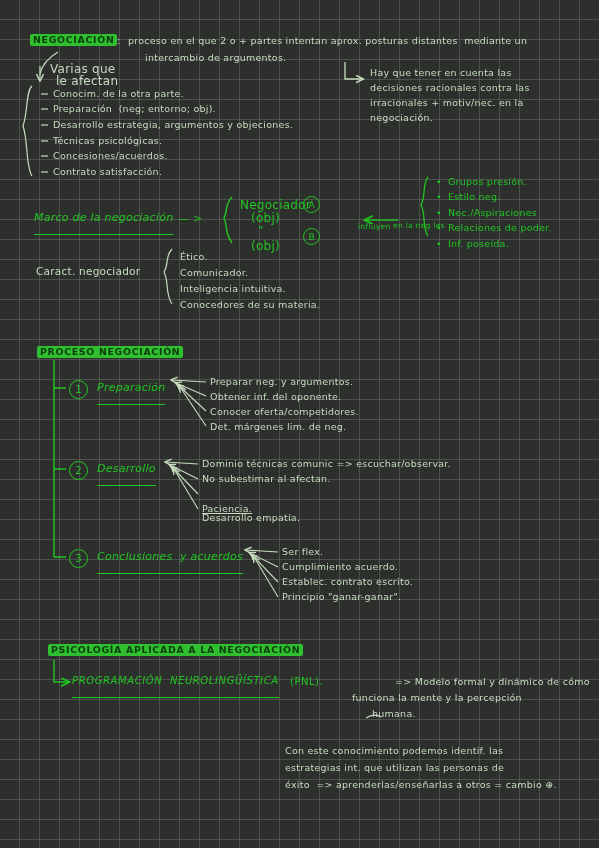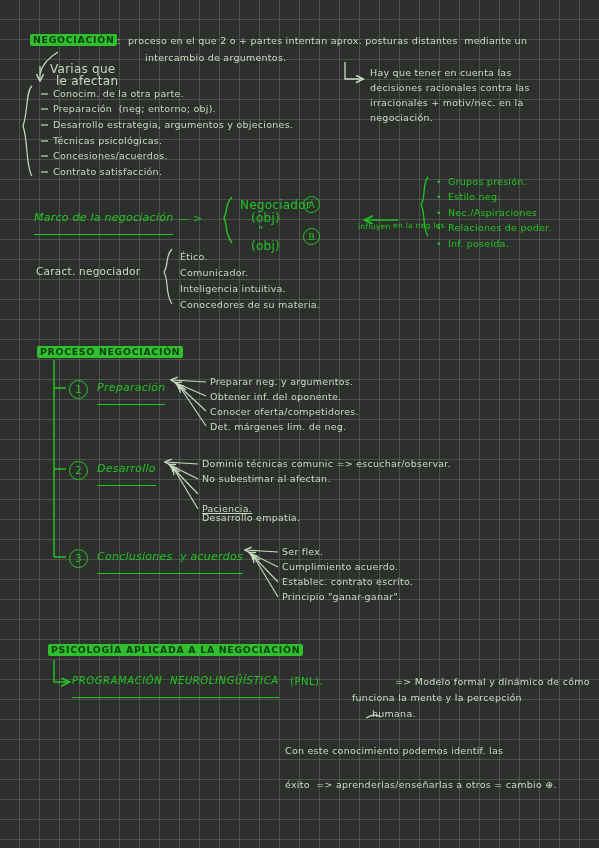--- a/index.html
+++ b/index.html
@@ -209,15 +209,16 @@
   <span class="t grn ul" style="left:72px;top:676px;font-size:10px;letter-spacing:0.6px;">PROGRAMACIÓN  NEUROLINGÜÍSTICA</span>
 
   <span class="t hl" style="left:48px;top:644px;">PSICOLOGÍA APLICADA A LA NEGOCIACIÓN</span>
   <span class="t grn" style="left:290px;top:677px;font-size:10px;letter-spacing:0.5px;">(PNL).</span>
 
   <span class="t pale" style="left:350px;top:677px;margin-left:45px;">=&gt; Modelo formal y dinámico de cómo</span>
   <span class="t pale" style="left:352px;top:693px;">funciona la mente y la percepción</span>
   <span class="t pale" style="left:372px;top:709px;">humana.</span>
 
   <span class="t pale" style="left:285px;top:746px;">Con este conocimiento podemos identif. las</span>
+  <span class="t pale" style="left:285px;top:763px;">estrategias int. que utilizan las personas de</span>
   <span class="t pale" style="left:285px;top:780px;">éxito  =&gt; aprenderlas/enseñarlas a otros = cambio ⊕.</span>
 
 </div>
 
 </body></html>

